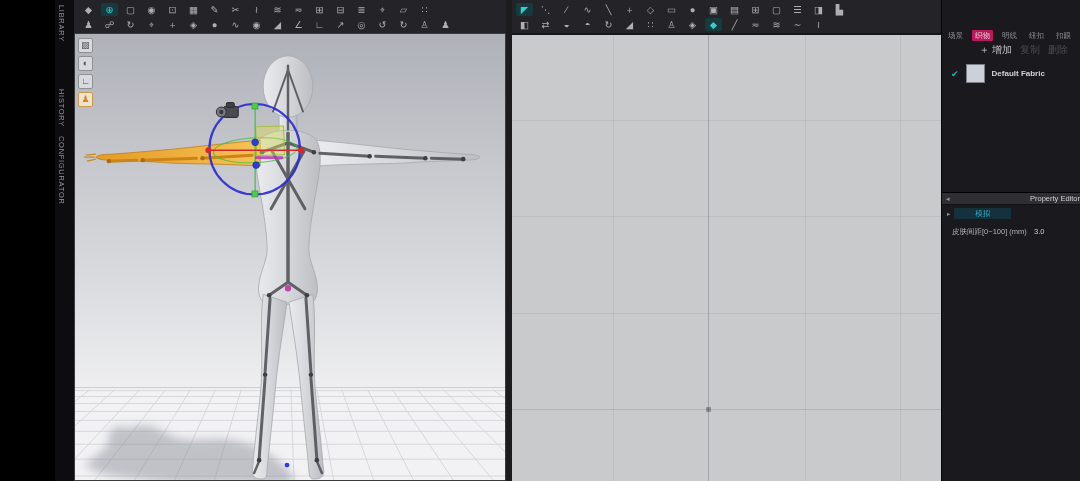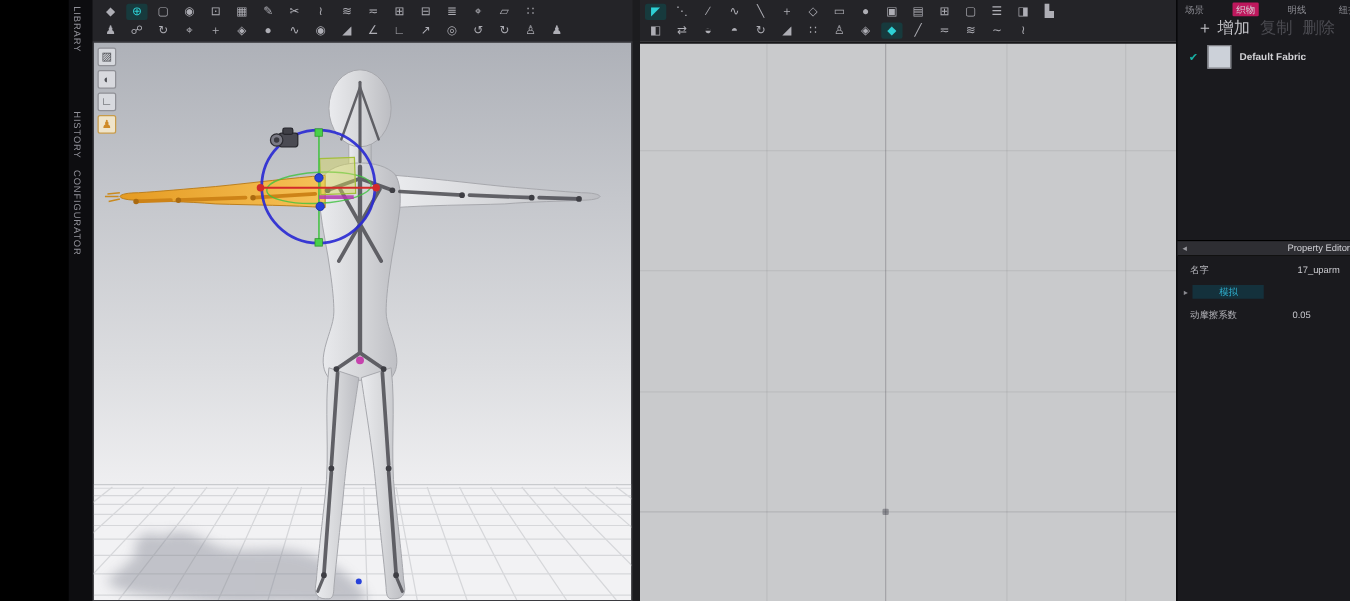--- a/index.html
+++ b/index.html
@@ -44,25 +44,25 @@
   .gl.v { width:1px; top:0; bottom:0; }
   .gl.h { height:1px; left:0; right:0; }
   .gl.axis { background:rgba(35,35,45,0.22); }
   .gl.haxis { background:rgba(35,35,45,0.13); }
   .origin-cross { position:absolute; left:194px; top:372px; width:5px; height:5px;
     background:rgba(30,30,40,0.35); border-radius:1px; }
 
   
   .right-panel { position:absolute; left:941px; top:0; width:139px; height:481px;
     background:#1a1a1e; border-left:1px solid #050506; }
-  .panel-tabs { display:flex; gap:20px; padding:2px 0 1px 3px; height:14px; overflow:hidden; }
+  .panel-tabs { display:flex; gap:6px; padding:2px 0 1px 3px; height:14px; overflow:hidden;margin-top:28px; }
   .ptab { font-size:7.5px; color:#8d8d94; padding:1px 3px; white-space:nowrap; cursor:default; }
   .ptab.selected { background:#be185d; color:#d6d6da; border-radius:1px; }
   .panel-actions { display:flex; justify-content:flex-end; align-items:center; gap:8px;
-    padding:3px 12px 2px 0; font-size:13px; color:#c2c2c7; height:15px; }
+    padding:3px 12px 2px 0; font-size:10px; color:#c2c2c7; height:15px; }
   .paction.disabled { color:#4a4a50; }
   .fabric-item { display:flex; align-items:center; gap:7px; padding:7px 6px 6px 9px; }
   .check { color:#17b3a6; font-size:9px; }
   .swatch { width:19px; height:19px; background:#ccd1d9; border:1px solid #7d7e84; }
   .flabel { font-size:8px; color:#d2d2d6;font-weight:bold; }
 
   .prop-editor { position:absolute; left:0; top:192px; width:100%; border-top:1px solid #000; }
   .prop-header { height:12px; background:#2e2e33; color:#cfcfd4; font-size:7.5px;
     display:flex; align-items:center; justify-content:flex-end; position:relative;
     border-bottom:1px solid #111; }
@@ -314,32 +314,28 @@
       <span class="check">✔</span>
       <span class="swatch"></span>
       <span class="flabel">Default Fabric</span>
     </div>
 
     <div class="prop-editor">
       <div class="prop-header">
         <span class="collapse">◂</span>
         <span>Property Editor</span>
       </div>
-      <div class="prow-name">
-        <span>名字</span>
-        <span class="pval-name">17_uparm</span>
-      </div>
       <div class="prow-section">
         <span class="sec-arrow">▸</span>
         <span class="sec-label">模拟</span>
       </div>
       <div>
 
-
-
           <div class="prow">
-            <span class="plabel">动摩擦系数</span>
-            <span class="pval">0.05</span>
+            <span class="plabel">皮肤间距[0~100] (mm)</span>
+            <span class="pval">3.0</span>
           </div>
+
+
         </div>
     </div>
   </div>
 </div>
 
 </body></html>

